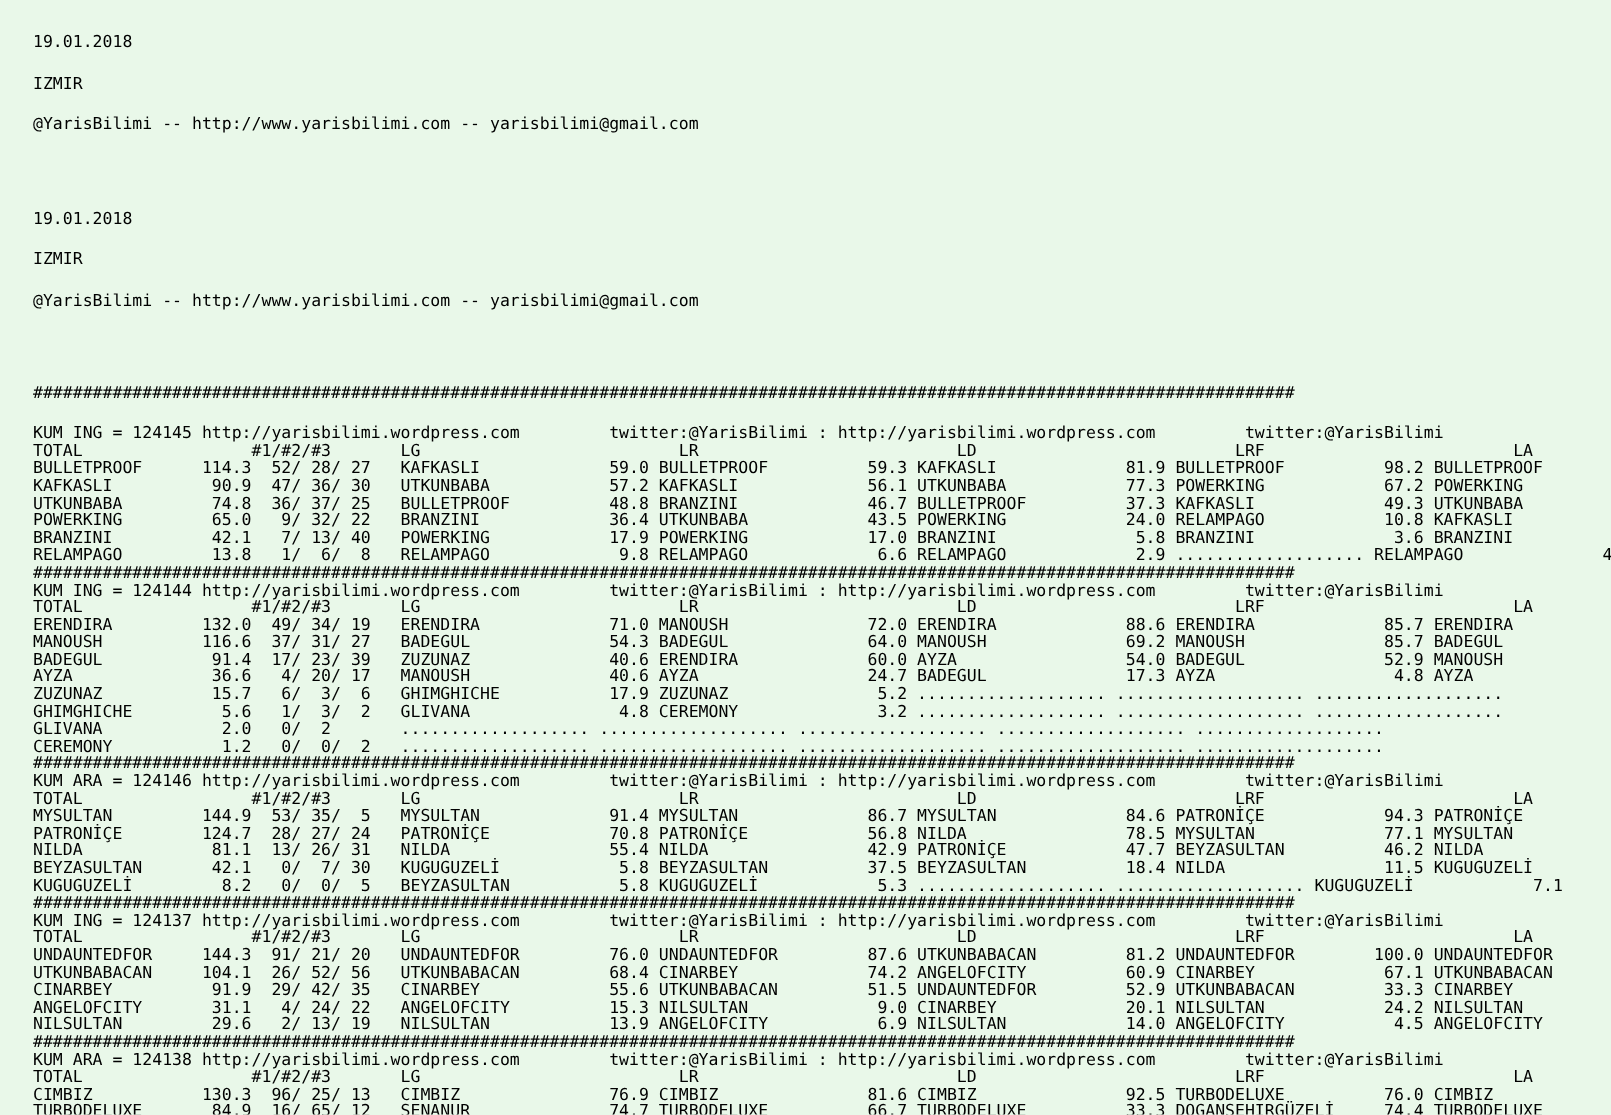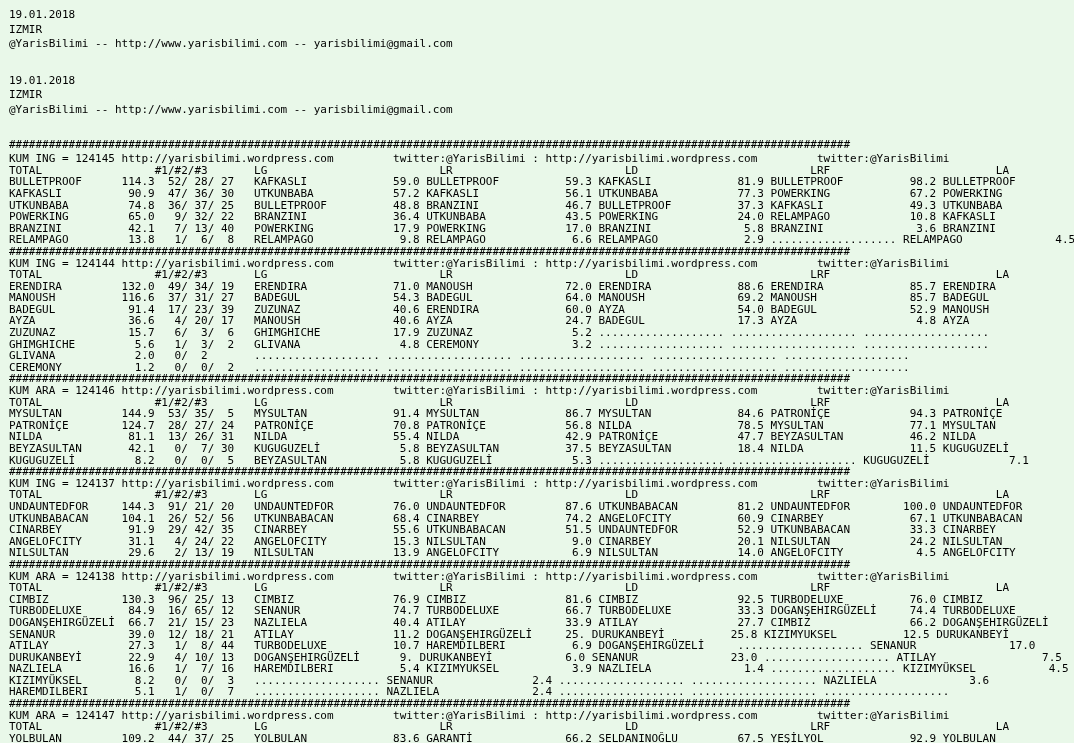--- a/index.html
+++ b/index.html
@@ -14,21 +14,21 @@
     font-size: 11px;
     line-height: 11.6px;
     color: #000;
     overflow: hidden;
   }
   .page {
     padding: 6px 6px 0 6px;
     box-sizing: border-box;
   }
   pre.block {
-    margin: 3px;
+    margin: 16px;
     font-family: "DejaVu Sans Mono", "Liberation Mono", monospace;
     font-size: 11px;
     line-height: 11.6px;
     white-space: pre;
     letter-spacing: 0px;
   }
   .hdr {
     margin: 0 0 0 0;
   }
   .spacer-lg { height: 19px; }

